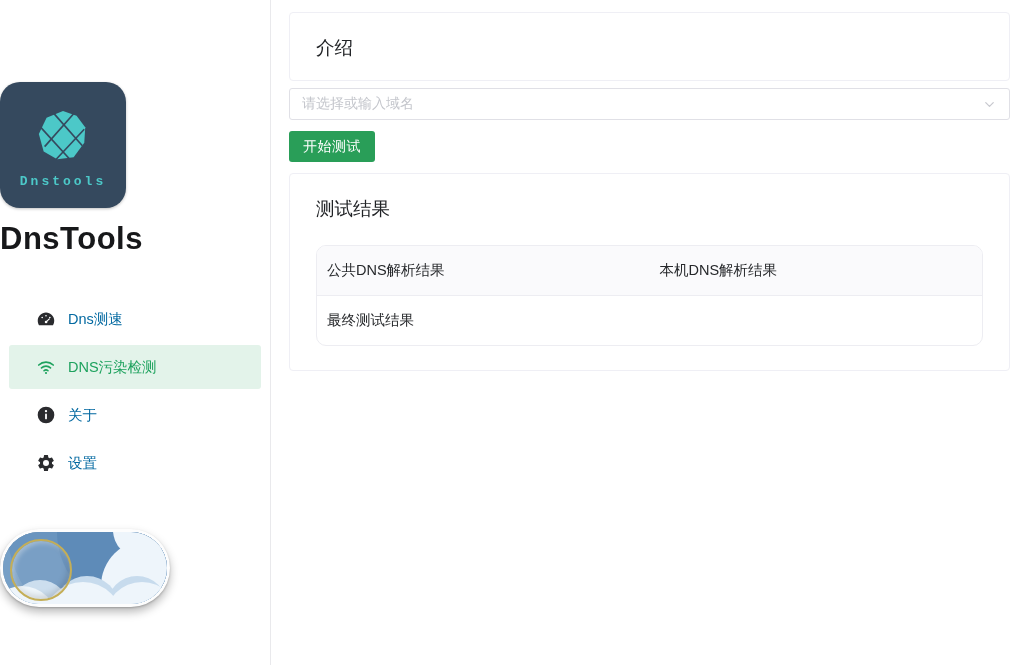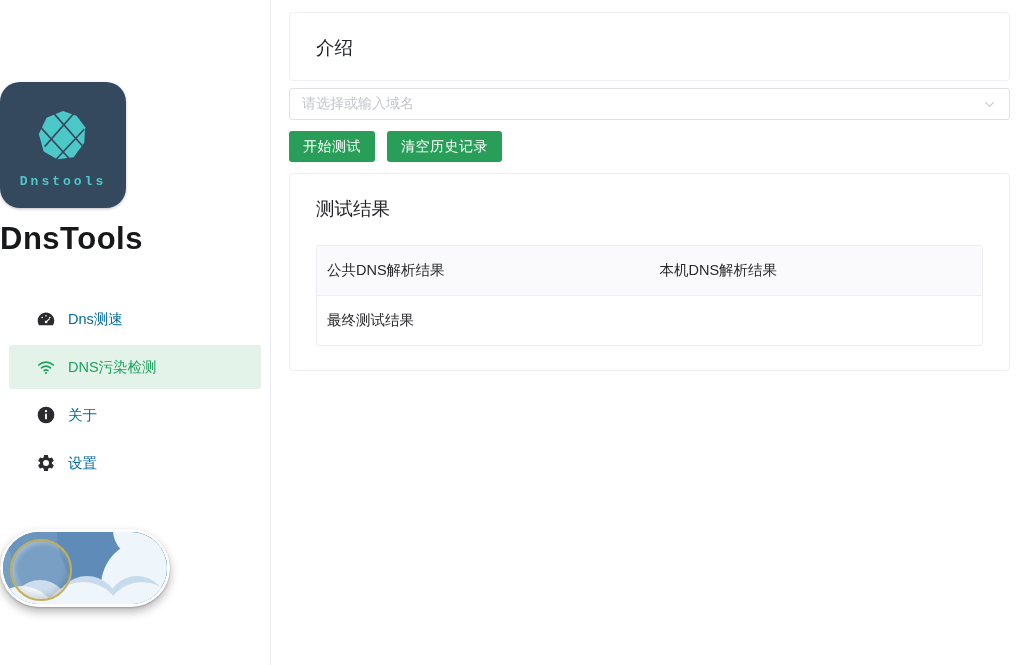--- a/index.html
+++ b/index.html
@@ -98,21 +98,21 @@
 
   .btn-row { margin-top: 11px; display: flex; gap: 12px; }
   .btn {
     height: 31px; padding: 0 14px; border: none; border-radius: 3px;
     background: #299e58; color: #ffffff; font-size: 14px; cursor: pointer;
     font-family: inherit; letter-spacing: .5px;
   }
 
   .results-card { margin-top: 11px; padding: 22px 26px 24px 26px; }
   .results-table {
-    margin-top: 24px; width: 100%; border: 1px solid #ededf2; border-radius: 3px;
+    margin-top: 24px; width: 100%; border: 1px solid #ededf2; border-radius: 10px;
     border-collapse: separate; border-spacing: 0; overflow: hidden;
   }
   .results-table th, .results-table td {
     text-align: left; font-weight: 400; font-size: 14.5px; color: #26282b;
     padding: 15px 10px; width: 50%;
   }
   .results-table thead th { background: #fafafc; }
   .results-table tbody td { border-top: 1px solid #ededf2; }
 </style>
 </head>
@@ -210,21 +210,20 @@
     <span class="select-placeholder">请选择或输入域名</span>
     <span style="display:flex;">
       <svg viewBox="0 0 24 24" width="15" height="15" fill="none" stroke="#c8c9cf" stroke-width="2" stroke-linecap="round" stroke-linejoin="round">
         <path d="M6 9l6 6 6-6"></path>
       </svg>
     </span>
   </div>
 
   <div class="btn-row">
     <button class="btn">开始测试</button>
-    <button class="btn">清空历史记录</button>
   </div>
 
   <div class="card results-card">
     <div class="card-title">测试结果</div>
     <table class="results-table">
       <thead>
         <tr>
           <th>公共DNS解析结果</th>
           <th>本机DNS解析结果</th>
         </tr>

